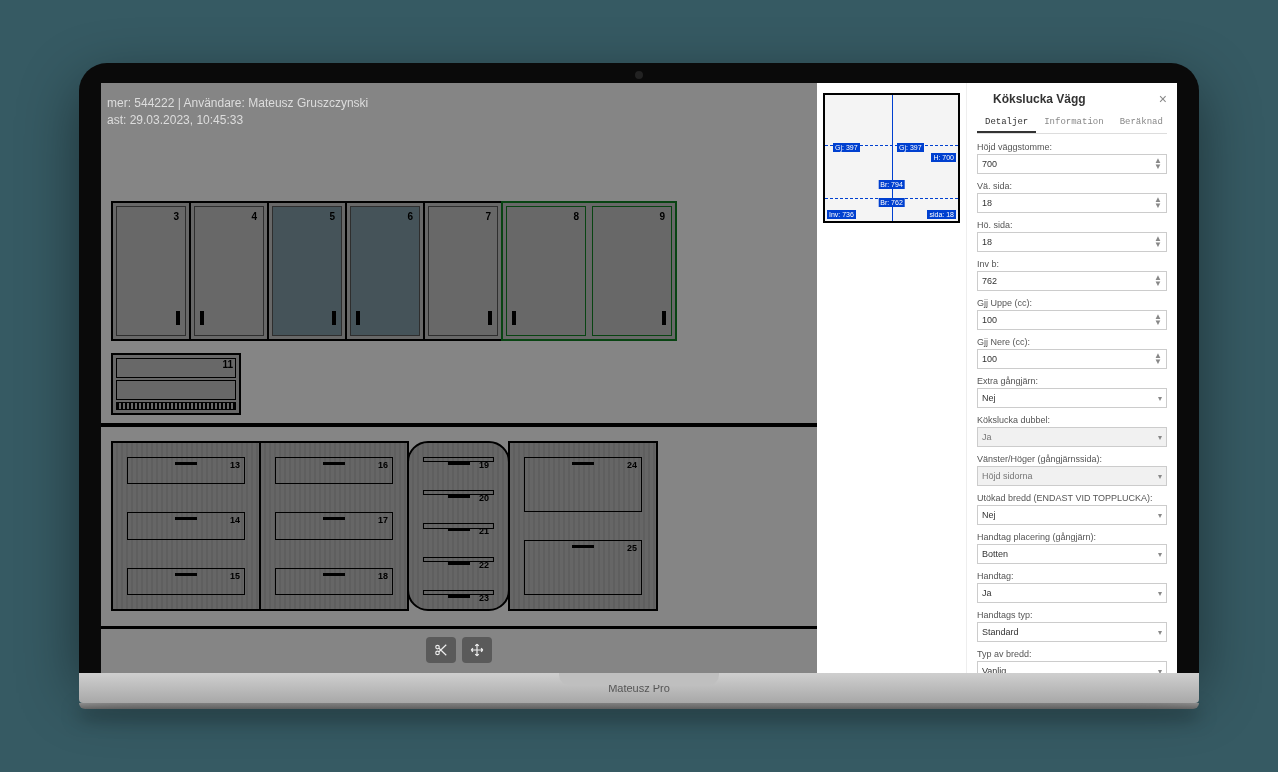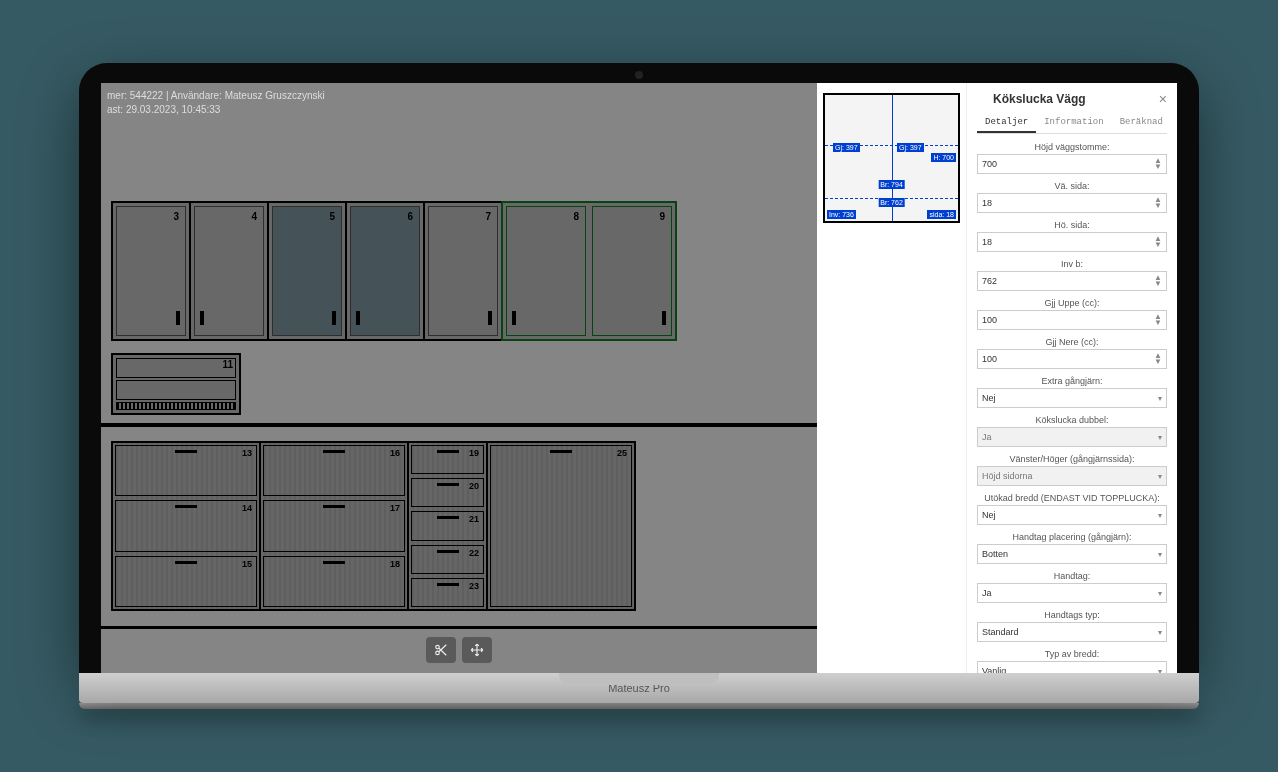--- a/index.html
+++ b/index.html
@@ -9,21 +9,21 @@
 .screen-frame { background: #0a0a0a; border-radius: 28px 28px 0 0; padding: 20px 22px 0 22px; box-shadow: 0 20px 60px rgba(0,0,0,.45); position: relative; }
 .camera { position: absolute; top: 8px; left: 50%; transform: translateX(-50%); width: 8px; height: 8px; background: #222; border-radius: 50%; }
 .screen { background: #fff; height: 590px; display: flex; overflow: hidden; position: relative; }
 .bottom-bar { background: linear-gradient(#cfcfcf,#a8a8a8); height: 30px; border-radius: 0 0 4px 4px; display: flex; align-items: center; justify-content: center; color: #555; font-size: 11px; position: relative; }
 .notch { position: absolute; top: 0; left: 50%; transform: translateX(-50%); width: 160px; height: 12px; background: #bfbfbf; border-radius: 0 0 10px 10px; }
 .base { height: 6px; background: linear-gradient(#9a9a9a,#6e6e6e); border-radius: 0 0 60px 60px; box-shadow: 0 8px 18px rgba(0,0,0,.5); }
 
 
 .canvas-wrap { flex: 1; position: relative; overflow: hidden; }
 .dim-overlay { position: absolute; inset: 0; background: rgba(0,0,0,.45); z-index: 5; pointer-events: none; }
-.meta-text { position: absolute; top: 6px; left: 6px; z-index: 6; font-size: 10px; color: #ddd; line-height: 1.4; }
+.meta-text { position: absolute; top: 12px; left: 6px; z-index: 6; font-size: 12px; color: #ddd; line-height: 1.4; }
 .canvas { position: absolute; inset: 0; background: #f2f2f2; }
 
 
 .upper-row { position: absolute; top: 118px; left: 10px; right: 0; height: 140px; display: flex; }
 .cab { border: 2px solid #000; background: #bdbdbd; margin-right: -2px; position: relative; display: flex; }
 .cab .num { position: absolute; top: 4px; right: 6px; font-size: 10px; font-weight: bold; }
 .cab .door { flex: 1; border: 1px solid #555; margin: 3px; position: relative; }
 .cab .door.glass { background: #7e98a2; }
 .cab .door .handle { position: absolute; bottom: 10px; width: 4px; height: 14px; background: #000; }
 .cab .door .handle.r { right: 5px; }
@@ -33,21 +33,21 @@
 
 .shelf { position: absolute; top: 258px; left: 10px; width: 130px; border: 2px solid #000; background: #bdbdbd; padding: 3px; margin-top: 12px; }
 .shelf .slot { height: 20px; border: 1px solid #000; margin-bottom: 2px; background: #bdbdbd; }
 .vent { height: 8px; background: repeating-linear-gradient(90deg,#000 0 2px,#bdbdbd 2px 4px); border: 1px solid #000; }
 
 .counter { position: absolute; top: 340px; left: 0; right: 0; height: 4px; background: #000; }
 
 
 .lower-row { position: absolute; top: 358px; left: 10px; right: 0; height: 170px; display: flex; align-items: stretch; }
 .low { border: 2px solid #000; margin-right: -2px; background: repeating-linear-gradient(90deg,#bbb 0 3px,#aeadad 3px 5px); display: flex; flex-direction: column; }
-.low .dr { flex: 1; border: 1px solid #000; margin: 2px; position: relative; text-align: center; }
+.low .dr { flex: 1; border: 1px solid #000; margin: 14px; position: relative; text-align: center; }
 .low .dr .n { position: absolute; top: 2px; right: 4px; font-size: 9px; font-weight: bold; }
 .low .dr .h { position: absolute; top: 4px; left: 50%; transform: translateX(-50%); width: 22px; height: 3px; background: #000; }
 .floor { position: absolute; bottom: 44px; left: 0; right: 0; height: 3px; background: #000; }
 
 .tool-btns { position: absolute; bottom: 10px; left: 50%; transform: translateX(-50%); display: flex; gap: 6px; z-index: 7; }
 .tbtn { width: 30px; height: 26px; background: #5a5a5a; border-radius: 4px; display: flex; align-items: center; justify-content: center; color: #eee; cursor: pointer; }
 
 
 .panel { width: 360px; background: #fff; display: flex; font-size: 10px; color: #333; }
 .preview-col { width: 150px; padding: 10px 6px; border-right: 1px solid #eee; }
@@ -59,21 +59,21 @@
 
 .form-col { flex: 1; padding: 8px 10px; overflow-y: auto; }
 .form-head { display: flex; align-items: center; justify-content: space-between; margin-bottom: 6px; padding-left: 16px; }
 .form-head h3 { font-size: 12px; font-weight: 600; }
 .close-x { font-size: 14px; color: #888; cursor: pointer; }
 .tabs { display: flex; border-bottom: 1px solid #ddd; margin-bottom: 8px; }
 .tab { padding: 4px 8px; font-size: 9px; color: #888; cursor: pointer; font-family: Liberation Mono, monospace; }
 .tab.active { color: #333; border-bottom: 2px solid #333; }
 
 .field { margin-bottom: 7px; }
-.field label { display: block; font-size: 9px; color: #555; margin-bottom: 2px; text-align: center; }
+.field label { display: block; font-size: 9px; color: #555; margin-bottom: 2px; }
 .field .ctrl { display: flex; align-items: center; border: 1px solid #ccc; height: 20px; background: #fff; padding: 0 4px; font-size: 9px; justify-content: space-between; gap: 33px; }
 .field .ctrl.disabled { background: #f1f1f1; color: #777; }
 .spin { font-size: 8px; color: #888; line-height: .7; }
 .chev { font-size: 8px; color: #888; }
 svg { display: block; }
 </style>
 </head>
 <body>
 
 <div class="laptop">
@@ -155,21 +155,21 @@
                 </div>
                 <div class="dr">
                   <span class="h"></span>
                   <span class="n">17</span>
                 </div>
                 <div class="dr">
                   <span class="h"></span>
                   <span class="n">18</span>
                 </div>
               </div>
-              <div class="low" style="width: 81px;">
+              <div class="low" style="width: 103px; border-radius: 21px;">
                 <div class="dr">
                   <span class="h"></span>
                   <span class="n">19</span>
                 </div>
                 <div class="dr">
                   <span class="h"></span>
                   <span class="n">20</span>
                 </div>
                 <div class="dr">
                   <span class="h"></span>
@@ -178,20 +178,24 @@
                 <div class="dr">
                   <span class="h"></span>
                   <span class="n">22</span>
                 </div>
                 <div class="dr">
                   <span class="h"></span>
                   <span class="n">23</span>
                 </div>
               </div>
               <div class="low" style="width: 150px;">
+                <div class="dr">
+                  <span class="h"></span>
+                  <span class="n">24</span>
+                </div>
                 <div class="dr">
                   <span class="h"></span>
                   <span class="n">25</span>
                 </div>
               </div>
             </div>
           <div class="floor"></div>
         </div>
         <div class="dim-overlay"></div>
         <div class="meta-text">

